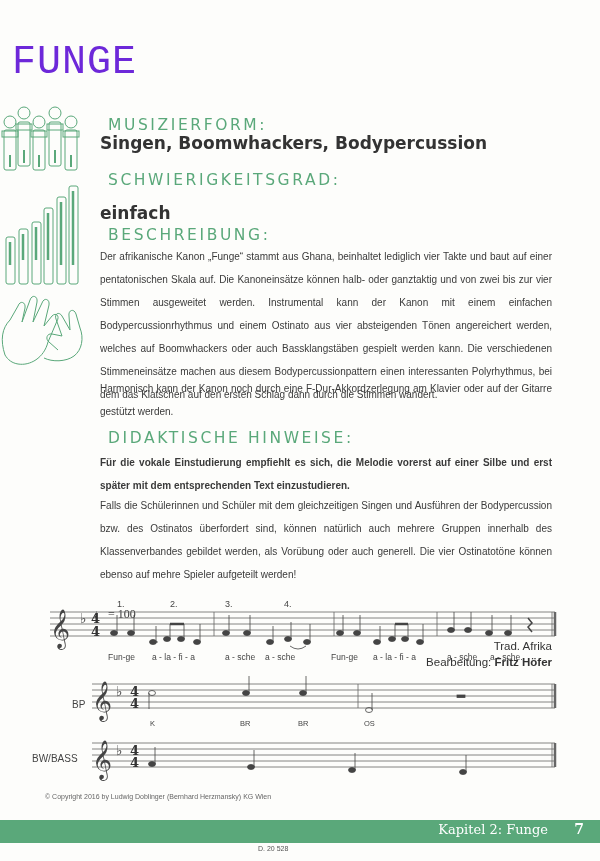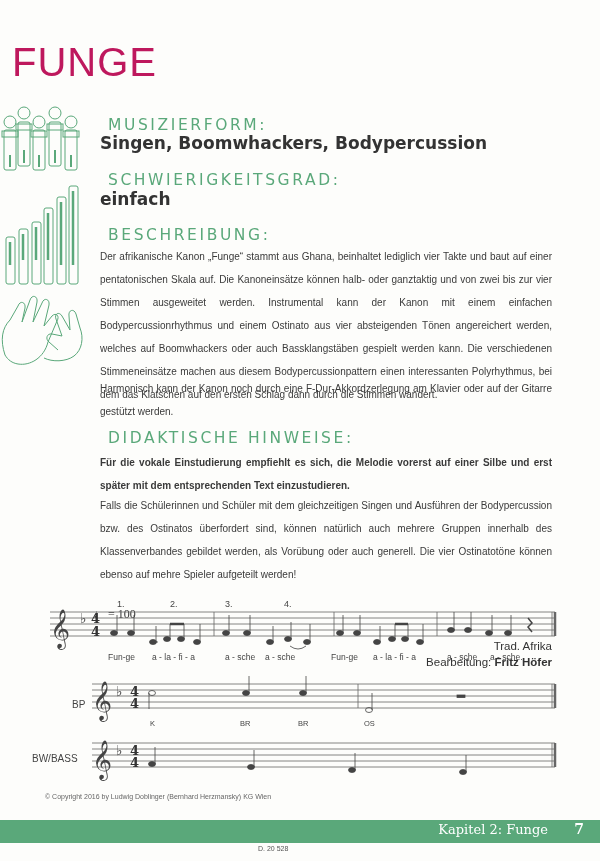--- a/index.html
+++ b/index.html
@@ -4,22 +4,22 @@
 <style>
   html, body { margin:0; padding:0; }
   body {
     width:600px; height:861px; position:relative; overflow:hidden;
     background:#fdfdfb;
     font-family:"Liberation Sans", sans-serif;
     color:#3a3a3a;
   }
   .title {
     position:absolute; left:12px; top:40px;
-    font-family:Liberation Sans, sans-serif;
-    font-size:40px; color:#be185d; letter-spacing:1px; font-weight:normal;
+    font-family:Liberation Mono, monospace;
+    font-size:40px; color:#6d28d9; letter-spacing:1px; font-weight:normal;
   }
   .icons { position:absolute; left:0; top:100px; width:100px; height:270px; }
   .h2 {
     position:absolute; left:100px;
     font-family:"DejaVu Sans", sans-serif;
     color:#5aa87a; font-size:15.5px; letter-spacing:2.6px;margin-left:8px;
   }
   .val {
     position:absolute; left:100px;
     font-family:"DejaVu Sans", sans-serif;
@@ -105,21 +105,21 @@
   <g fill="none" stroke="#5aa87a" stroke-width="1">
     <path d="M5 255 C0 240 2 228 10 220 L18 206 C20 200 26 202 25 208 L22 222 L30 200 C32 194 38 196 37 202 L33 222 L42 203 C44 197 50 199 49 205 L44 226 L52 216 C56 212 60 216 57 221 L48 242 C44 258 30 266 18 264 C12 263 8 260 5 255 Z"></path>
     <path d="M44 258 C52 262 66 262 74 256 C82 250 84 238 80 228 L76 214 C74 208 68 210 69 216 L70 230 L62 216 C59 211 54 214 56 219 L62 236 L52 234 C47 233 45 239 49 242 L58 250"></path>
   </g>
 </svg>
 
 <div class="h2" style="top:116px;">MUSIZIERFORM:</div>
 <div class="val" style="top:133px;">Singen, Boomwhackers, Bodypercussion</div>
 
 <div class="h2" style="top:171px;">SCHWIERIGKEITSGRAD:</div>
-<div class="val" style="top:189px;">einfach</div>
+<div class="val" style="top:203px;">einfach</div>
 
 <div class="h2" style="top:226px;">BESCHREIBUNG:</div>
 <p class="para" style="top:245px;">Der afrikanische Kanon „Funge“ stammt aus Ghana, beinhaltet lediglich vier Takte und baut auf einer pentatonischen Skala auf. Die Kanoneinsätze können halb- oder ganztaktig und von zwei bis zur vier Stimmen ausgeweitet werden. Instrumental kann der Kanon mit einem einfachen Bodypercussionrhythmus und einem Ostinato aus vier absteigenden Tönen angereichert werden, welches auf Boomwhackers oder auch Bassklangstäben gespielt werden kann. Die verschiedenen Stimmeneinsätze machen aus diesem Bodypercussionpattern einen interessanten Polyrhythmus, bei dem das Klatschen auf den ersten Schlag dann durch die Stimmen wandert.</p>
 <p class="para" style="top:377px;">Harmonisch kann der Kanon noch durch eine F-Dur-Akkordzerlegung am Klavier oder auf der Gitarre gestützt werden.</p>
 
 <div class="h2" style="top:429px;">DIDAKTISCHE HINWEISE:</div>
 <p class="para" style="top:451px;font-weight:bold;">Für die vokale Einstudierung empfiehlt es sich, die Melodie vorerst auf einer Silbe und erst später mit dem entsprechenden Text einzustudieren.</p>
 <p class="para" style="top:494px;">Falls die Schülerinnen und Schüler mit dem gleichzeitigen Singen und Ausführen der Bodypercussion bzw. des Ostinatos überfordert sind, können natürlich auch mehrere Gruppen innerhalb des Klassenverbandes gebildet werden, als Vorübung oder auch generell. Die vier Ostinatotöne können ebenso auf mehre Spieler aufgeteilt werden!</p>
 
 <div class="credits">

